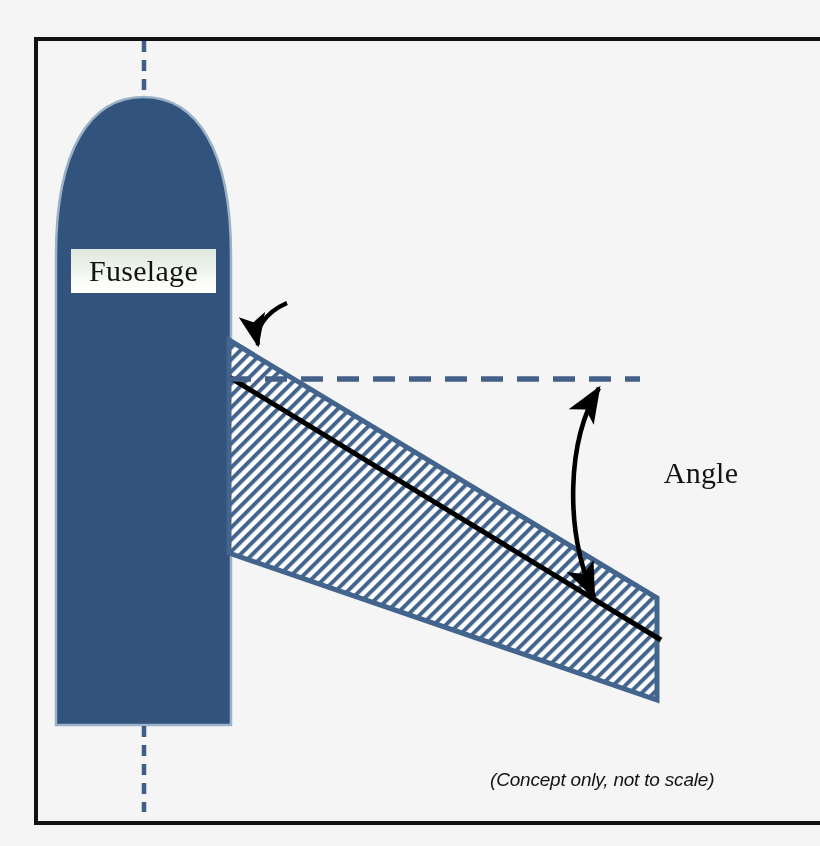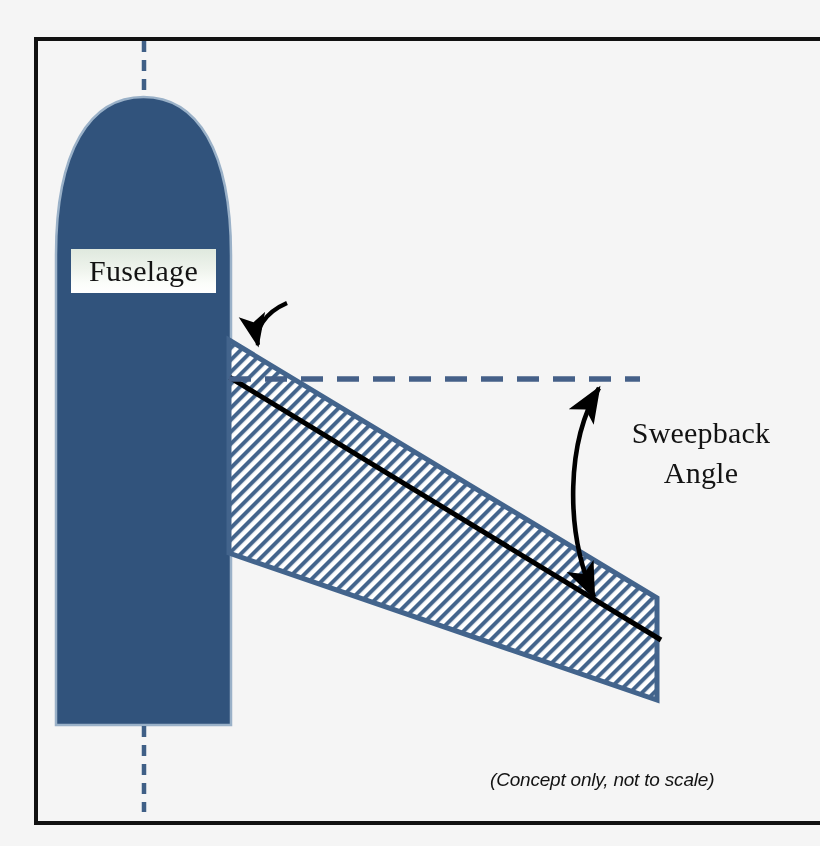--- a/index.html
+++ b/index.html
@@ -126,17 +126,17 @@
     <path d="M 575,388 C 543,440 540,530 570,597" fill="none" stroke="#000000" stroke-width="4.6" marker-start="url(#arrowhead-black-start)" marker-end="url(#arrowhead-black)"></path>
 
     <path d="M 263,303 C 240,313 231,330 234,345" fill="none" stroke="#000000" stroke-width="4.2" marker-end="url(#arrowhead-black)"></path>
 
     <line x1="120" y1="726" x2="120" y2="812" stroke="#3f5f86" stroke-width="4.5" stroke-dasharray="11 8"></line>
   </svg>
 
   <div class="label-text" id="fuselage-label">Fuselage</div>
 
 
-  <div class="label-text" id="sweepback-angle-label"><span>Sweepback</span><br><span>Angle</span></div>
+  <div class="label-text" id="sweepback-angle-label"><br><span>Angle</span></div>
 
   <div class="label-text" id="scale-note">(Concept only, not to scale)</div>
 
 </div>
 
 </body></html>

